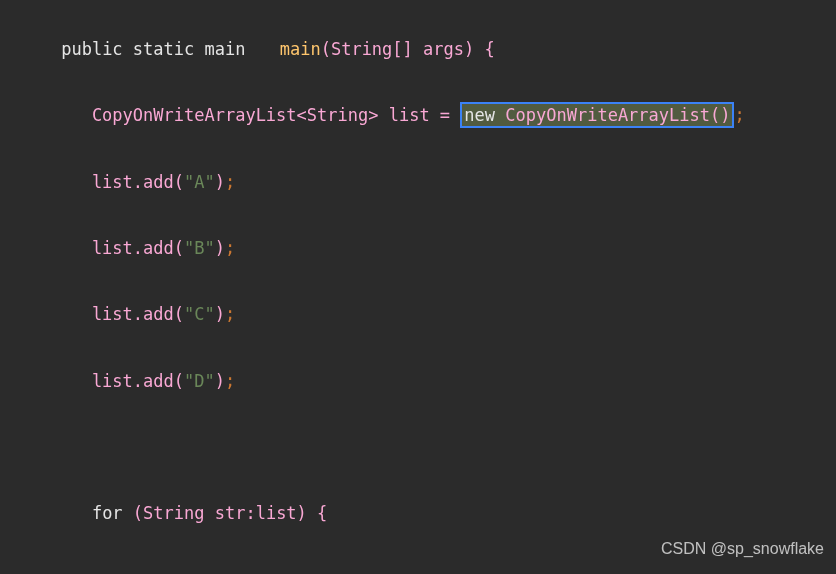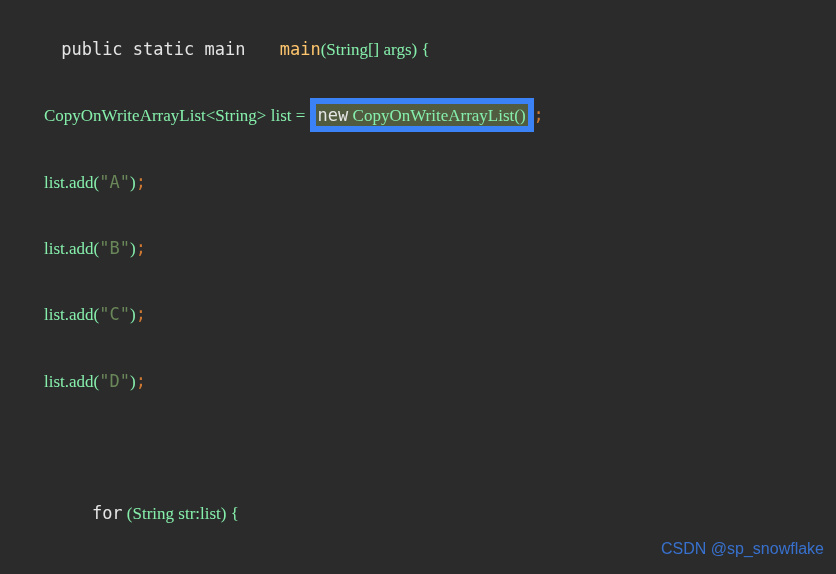--- a/index.html
+++ b/index.html
@@ -24,32 +24,32 @@
     }
     .line {
       display: block;
       padding-left: 10px;
       position: relative;
     }
     .comment { color: #808080; }
     .keyword { color: #e5e5e5; margin-top: 32px; }
     .string { color: #6a8759; }
     .semi { color: #cc7832; }
-    .text { color: #86efac; font-family: Liberation Serif, serif; }
+    .text { color: #f9a8d4; }
     .highlight-box {
       background: #515b40;
-      border: 6px solid #3b82f6;
+      border: 2px solid #3b82f6;
       padding: 1px 2px;
     }
     .method-name { color: #ffc66d; margin-left: 24px; }
     .watermark {
       position: absolute;
       bottom: 10px;
       right: 12px;
-      color: #3b82f6;
+      color: #e5e5e5;
       font-size: 16px;
       font-family: sans-serif;
       opacity: 0.8;
     }
   </style>
 </head>
 <body>
 
 <div class="code-area">
 <span class="line">     <span class="keyword">public</span> <span class="keyword">static</span> <span class="keyword">main</span> <span class="method-name">main</span><span class="text">(String[] args) {</span></span>

